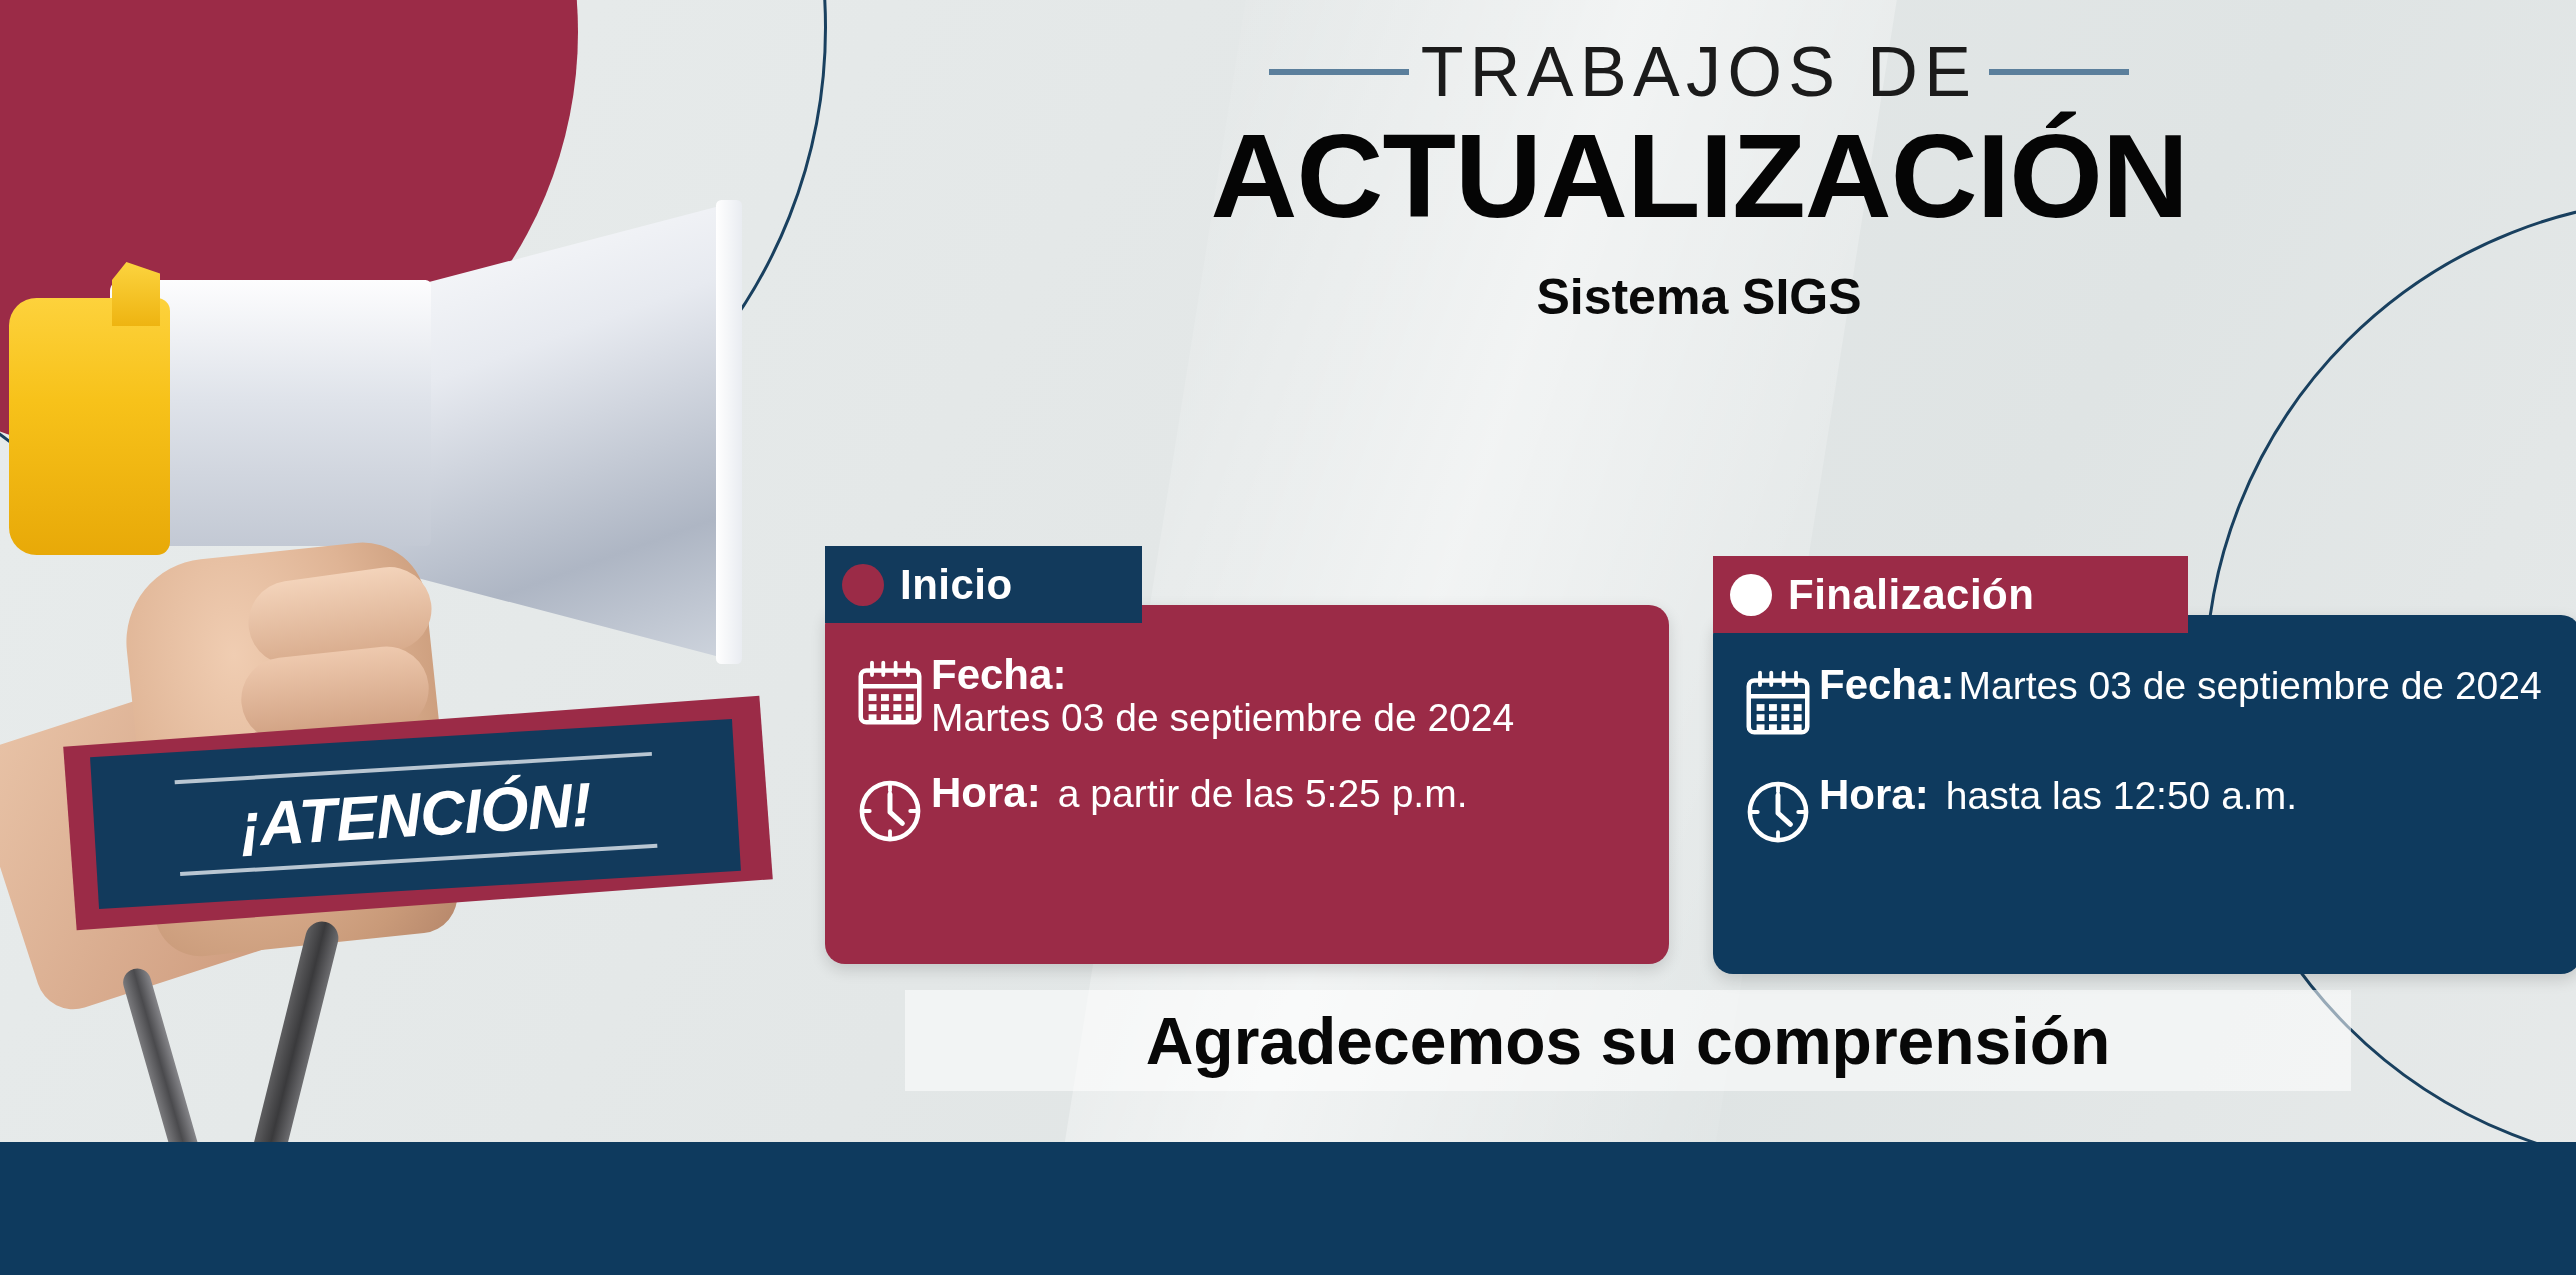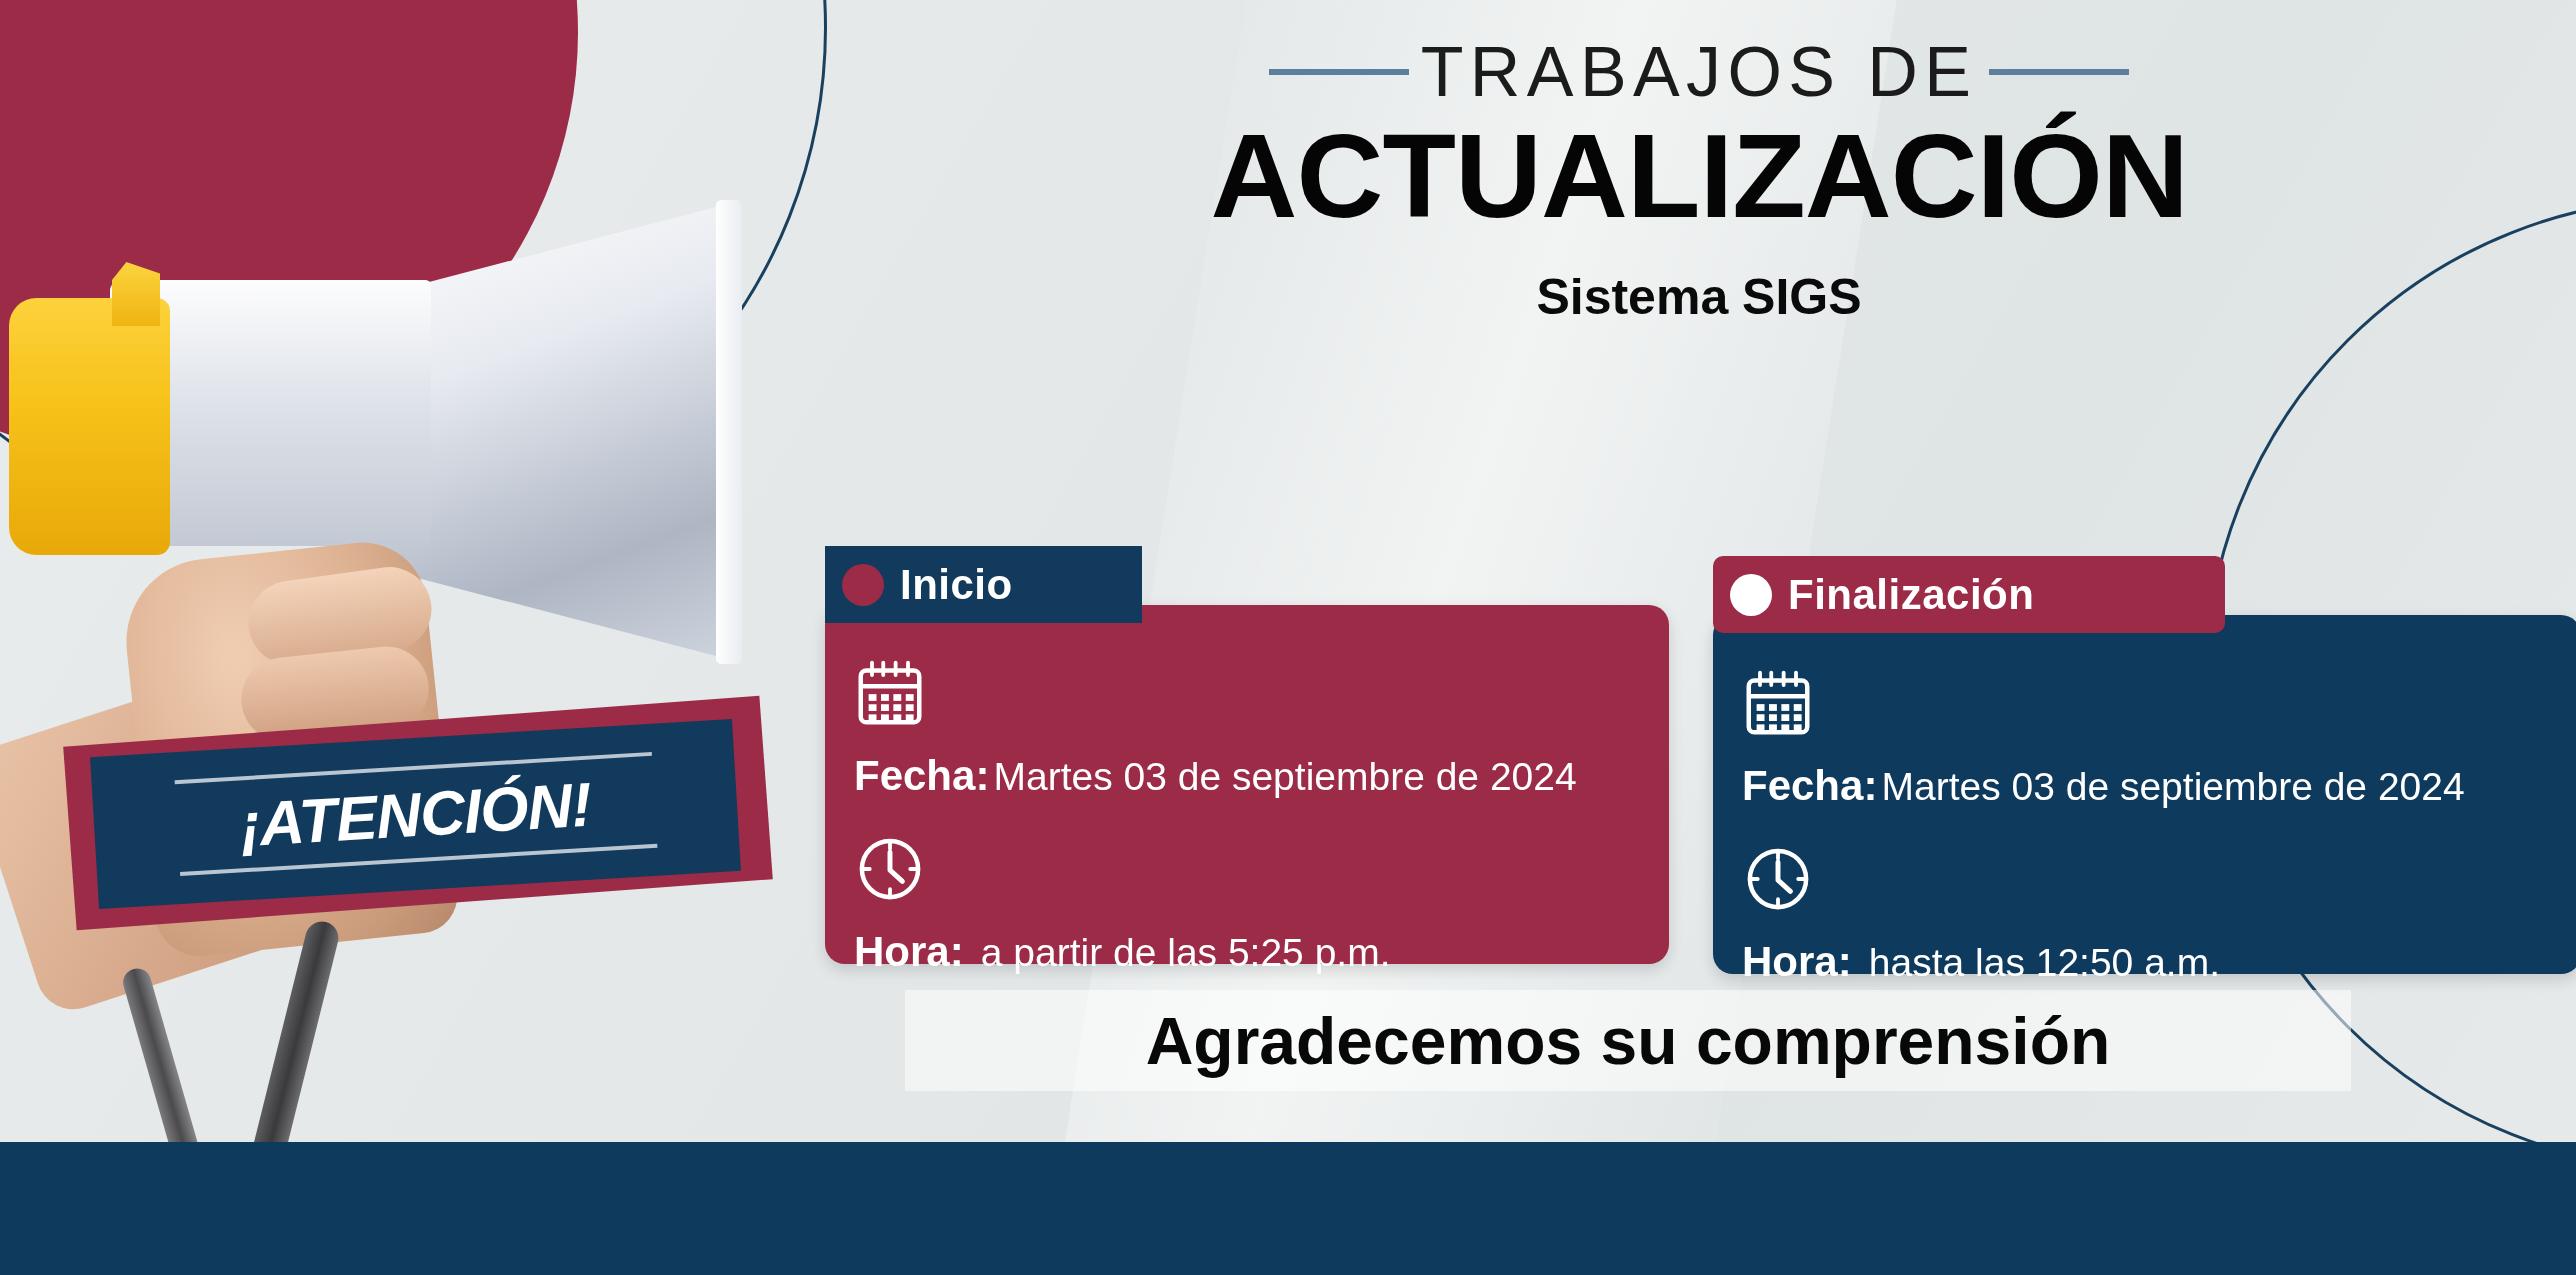--- a/index.html
+++ b/index.html
@@ -173,34 +173,34 @@
     font-size:42px;font-weight:bold;color:#ffffff;white-space:nowrap;letter-spacing:0.5px;
   }
 
   .card-body{
     position:absolute;left:0;top:59px;right:0;bottom:0;
     border-radius:20px;
     box-shadow:0 5.5px 14.7px rgba(0,0,0,.14);
     padding:48px 37px 27.6px 29px;box-sizing:border-box;
     z-index:1;
   }
-  .card-row{display:flex;align-items:flex-start;gap:22px;flex-direction:column;}
+  .card-row{display:flex;align-items:flex-start;}
   .card-row + .card-row{margin-top:31px;}
   .row-icon{width:77px;flex:none;padding-top:3.7px;}
   .row-text{flex:1;}
   .row-label{font-size:42px;font-weight:bold;color:#fff;line-height:1.05;}
   .row-value{font-size:39px;font-weight:normal;color:#fff;margin-top:7.3px;line-height:1.1;white-space:nowrap;}
   .row-value.indent{padding-left:13px;}
 
   
   #card-inicio .card-tab{background:#123A5C;width:317px;}
   #card-inicio .tab-dot{background:#9B2B47;}
   #card-inicio .card-body{background:#9B2B47;}
   
-  #card-final .card-tab{background:#9B2B47;width:512px;border-radius:10px;}
+  #card-final .card-tab{background:#9B2B47;width:475px;}
   #card-final .tab-dot{background:#ffffff;}
   #card-final .card-body{background:#0E3A5E;}
 
   
   #thanks-band{
     position:absolute;left:905px;top:990px;width:1446px;height:101px;
     background:rgba(255,255,255,.55);
   }
   #thanks-text{
     position:absolute;left:905px;top:990px;width:1446px;height:101px;

